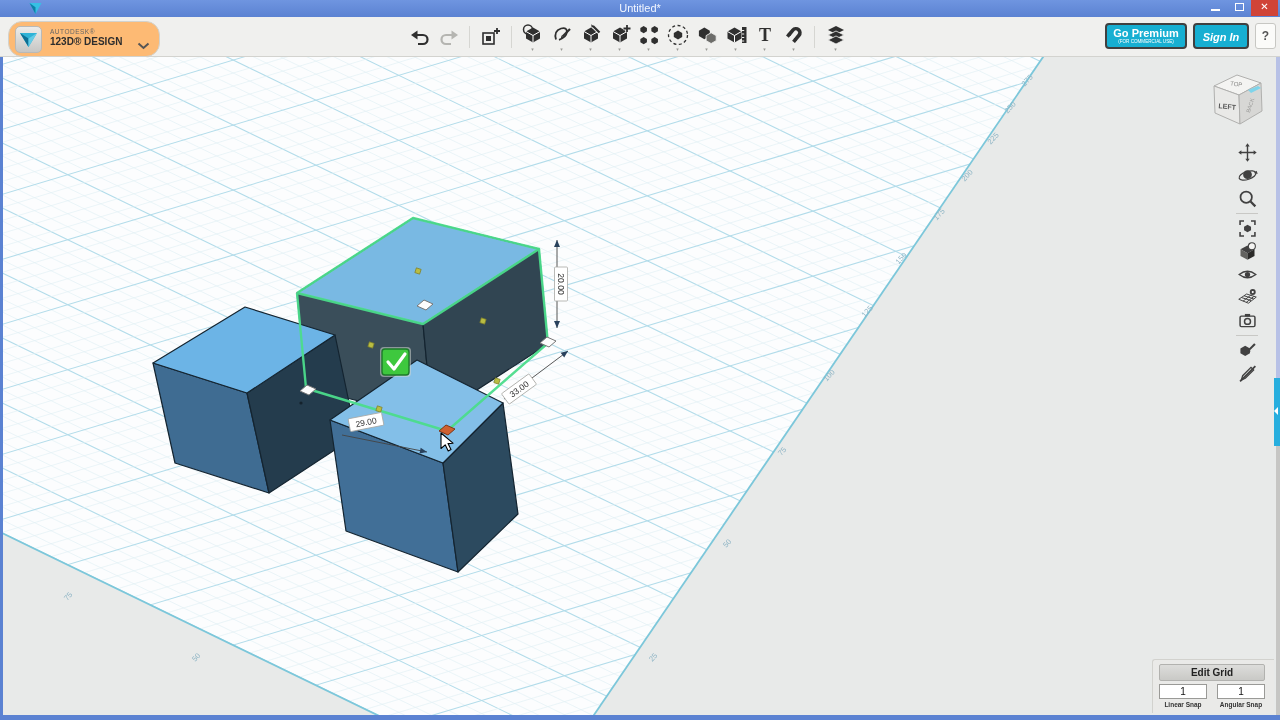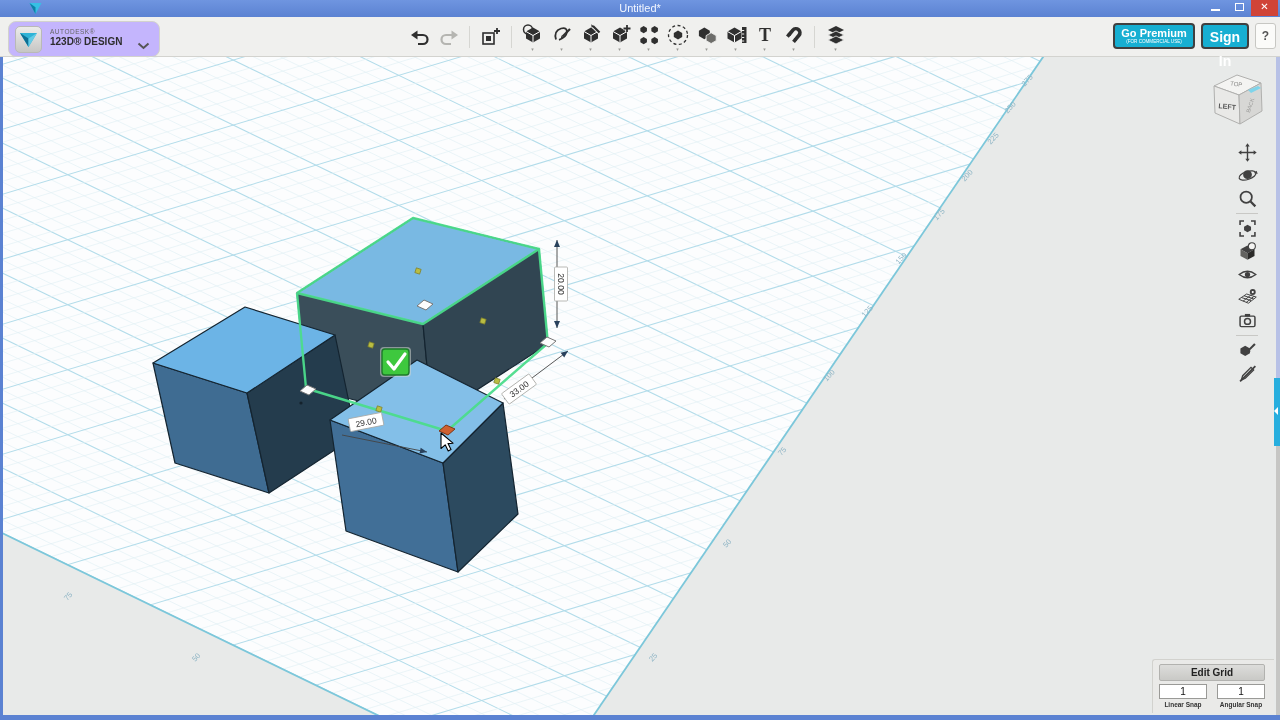--- a/index.html
+++ b/index.html
@@ -15,40 +15,40 @@
   .app-mini-icon{position:absolute;left:28px;top:1px;}
   .win-controls{position:absolute;right:2px;top:0;height:17px;display:flex;align-items:flex-start;}
   .wc{width:24px;height:16px;color:#ffffff;font-size:10px;line-height:14px;text-align:center;cursor:default;}
   .wc.max span{display:inline-block;width:9px;height:8px;border:1px solid #fff;margin-top:3px;}
   .wc.min span{display:inline-block;width:9px;border-top:2px solid #fff;margin-top:9px;}
   .wc.close{background:#d04437;width:27px;}
 
   
   .toolbar{position:absolute;left:0;top:17px;width:1280px;height:40px;
     background:#f0f0ee;border-bottom:1px solid #d3d3cf;z-index:25;}
-  .logo-panel{position:absolute;left:8px;top:4px;width:152px;height:36px;background:#c4b5fd;
-    border:1px solid #d2d2cd;border-radius:8px;}
+  .logo-panel{position:absolute;left:8px;top:4px;width:152px;height:36px;background:#fdba74;
+    border:1px solid #d2d2cd;border-radius:14px;}
   .logo-sq{position:absolute;left:6px;top:4px;width:27px;height:27px;border-radius:5px;
     background:linear-gradient(#ececea,#c6c6c4);border:1px solid #b9b9b7;}
   .brand-co{position:absolute;left:41px;top:6px;font-size:6.5px;color:#666;letter-spacing:.5px;}
   .brand-prod{position:absolute;left:41px;top:14px;font-size:10px;font-weight:bold;color:#2d2d2d;}
   .logo-chev{position:absolute;right:9px;top:14px;}
   .tool-strip{position:absolute;left:405px;top:2px;height:36px;display:flex;align-items:center;}
   .tbtn{width:27px;height:30px;margin:0 1px;display:flex;flex-direction:column;align-items:center;
     justify-content:center;cursor:default;}
   .tbtn svg{display:block;}
   .tbtn .dd{font-size:5px;color:#9a9a96;line-height:3px;margin-top:1px;}
   .tsep{width:1px;height:22px;background:#d6d6d2;margin:0 6px;}
   .acct{position:absolute;right:4px;top:4px;height:30px;display:flex;align-items:center;gap:6px;}
   .btn-cyan{background:#17afd2;border:2px solid #404040;border-radius:4px;color:#fff;
     text-align:center;cursor:pointer;}
   .btn-premium{width:82px;height:26px;padding-top:3px;}
   .btn-premium .l1{font-size:11px;font-weight:bold;line-height:11px;}
   .btn-premium .l2{font-size:4.6px;line-height:6px;}
-  .btn-signin{width:48px;height:26px;font-size:14px;font-weight:bold;line-height:24px;}
+  .btn-signin{width:56px;height:26px;font-size:11px;font-weight:bold;line-height:24px;font-style:italic;}
   .btn-help{width:21px;height:26px;background:#fbfbf9;border:1px solid #c7c7c3;border-radius:3px;
     font-size:12px;font-weight:bold;color:#555;text-align:center;line-height:24px;cursor:pointer;}
 
   
   #scene-holder{position:absolute;left:0;top:0;width:1280px;height:720px;z-index:1;}
   #scene-holder svg{display:block;}
 
   
   .nav-strip{position:absolute;left:1233px;top:141px;width:28px;z-index:10;
     display:flex;flex-direction:column;align-items:center;}

